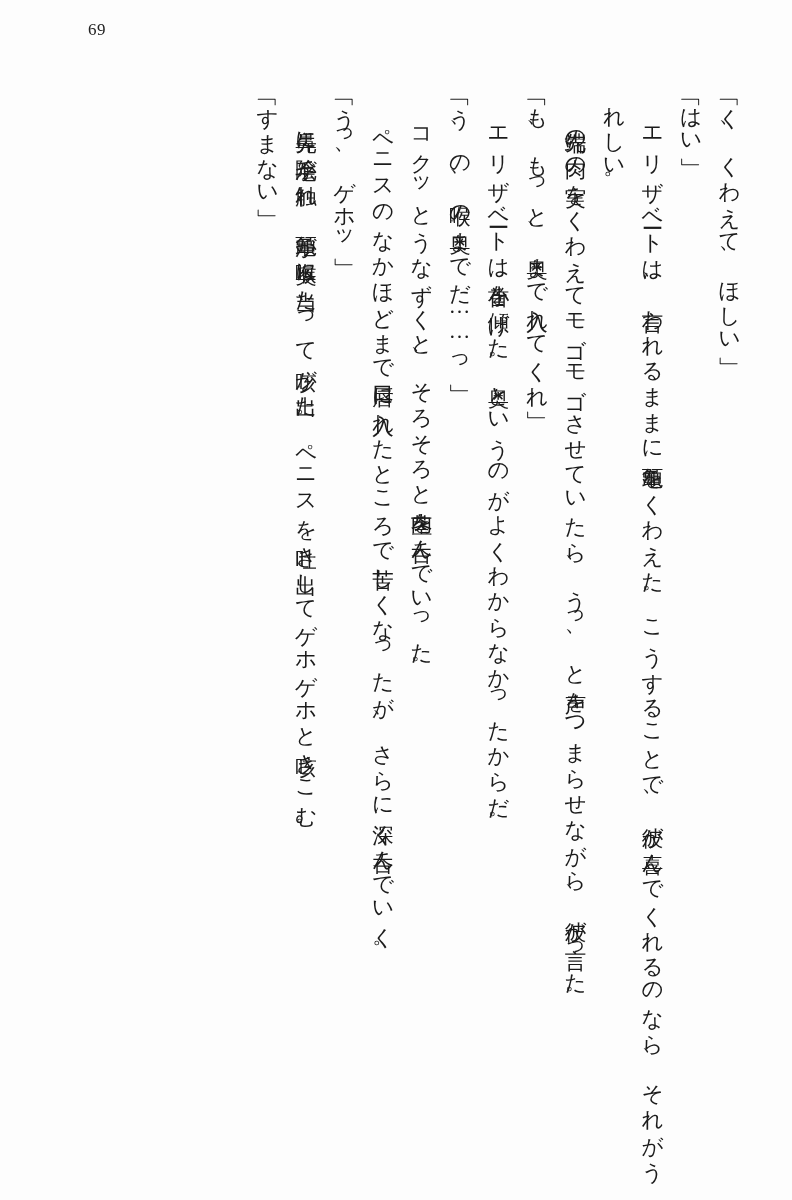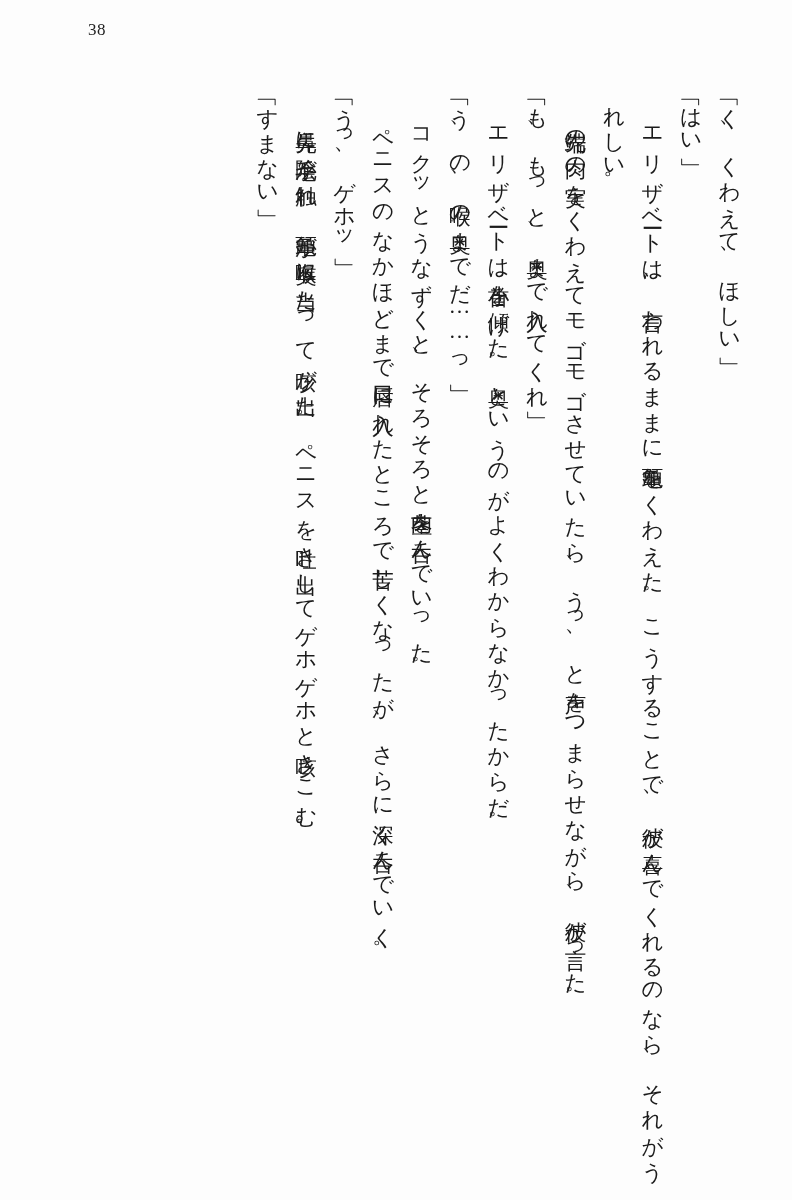--- a/index.html
+++ b/index.html
@@ -57,21 +57,21 @@
   
   .body-text {
     font-feature-settings: "vert" 1, "vkna" 1;
   }
 </style>
 </head>
 <body>
 
 <div class="page">
 
-  <div class="page-number">38</div>
+  <div class="page-number">69</div>
 
   <div class="body-text" id="body-text">
       <p>「く、くわえて、ほしい」</p>
       <p>「はい」</p>
       <p class="indent">エリザベートは、言われるままに亀頭をくわえた。こうすることで、彼が喜んでくれるのなら、それがうれしい。</p>
       <p class="indent">先端の肉の実をくわえてモゴモゴさせていたら、うっ、と声をつまらせながら、彼が言った。</p>
       <p>「も、もっと、奥まで入れてくれ」</p>
       <p class="indent">エリザベートは小首を傾げた。奥というのがよくわからなかったからだ。</p>
       <p>「う、の、喉の奥までだ……っ」</p>
       <p class="indent">コクッとうなずくと、そろそろと肉茎を呑んでいった。</p>

